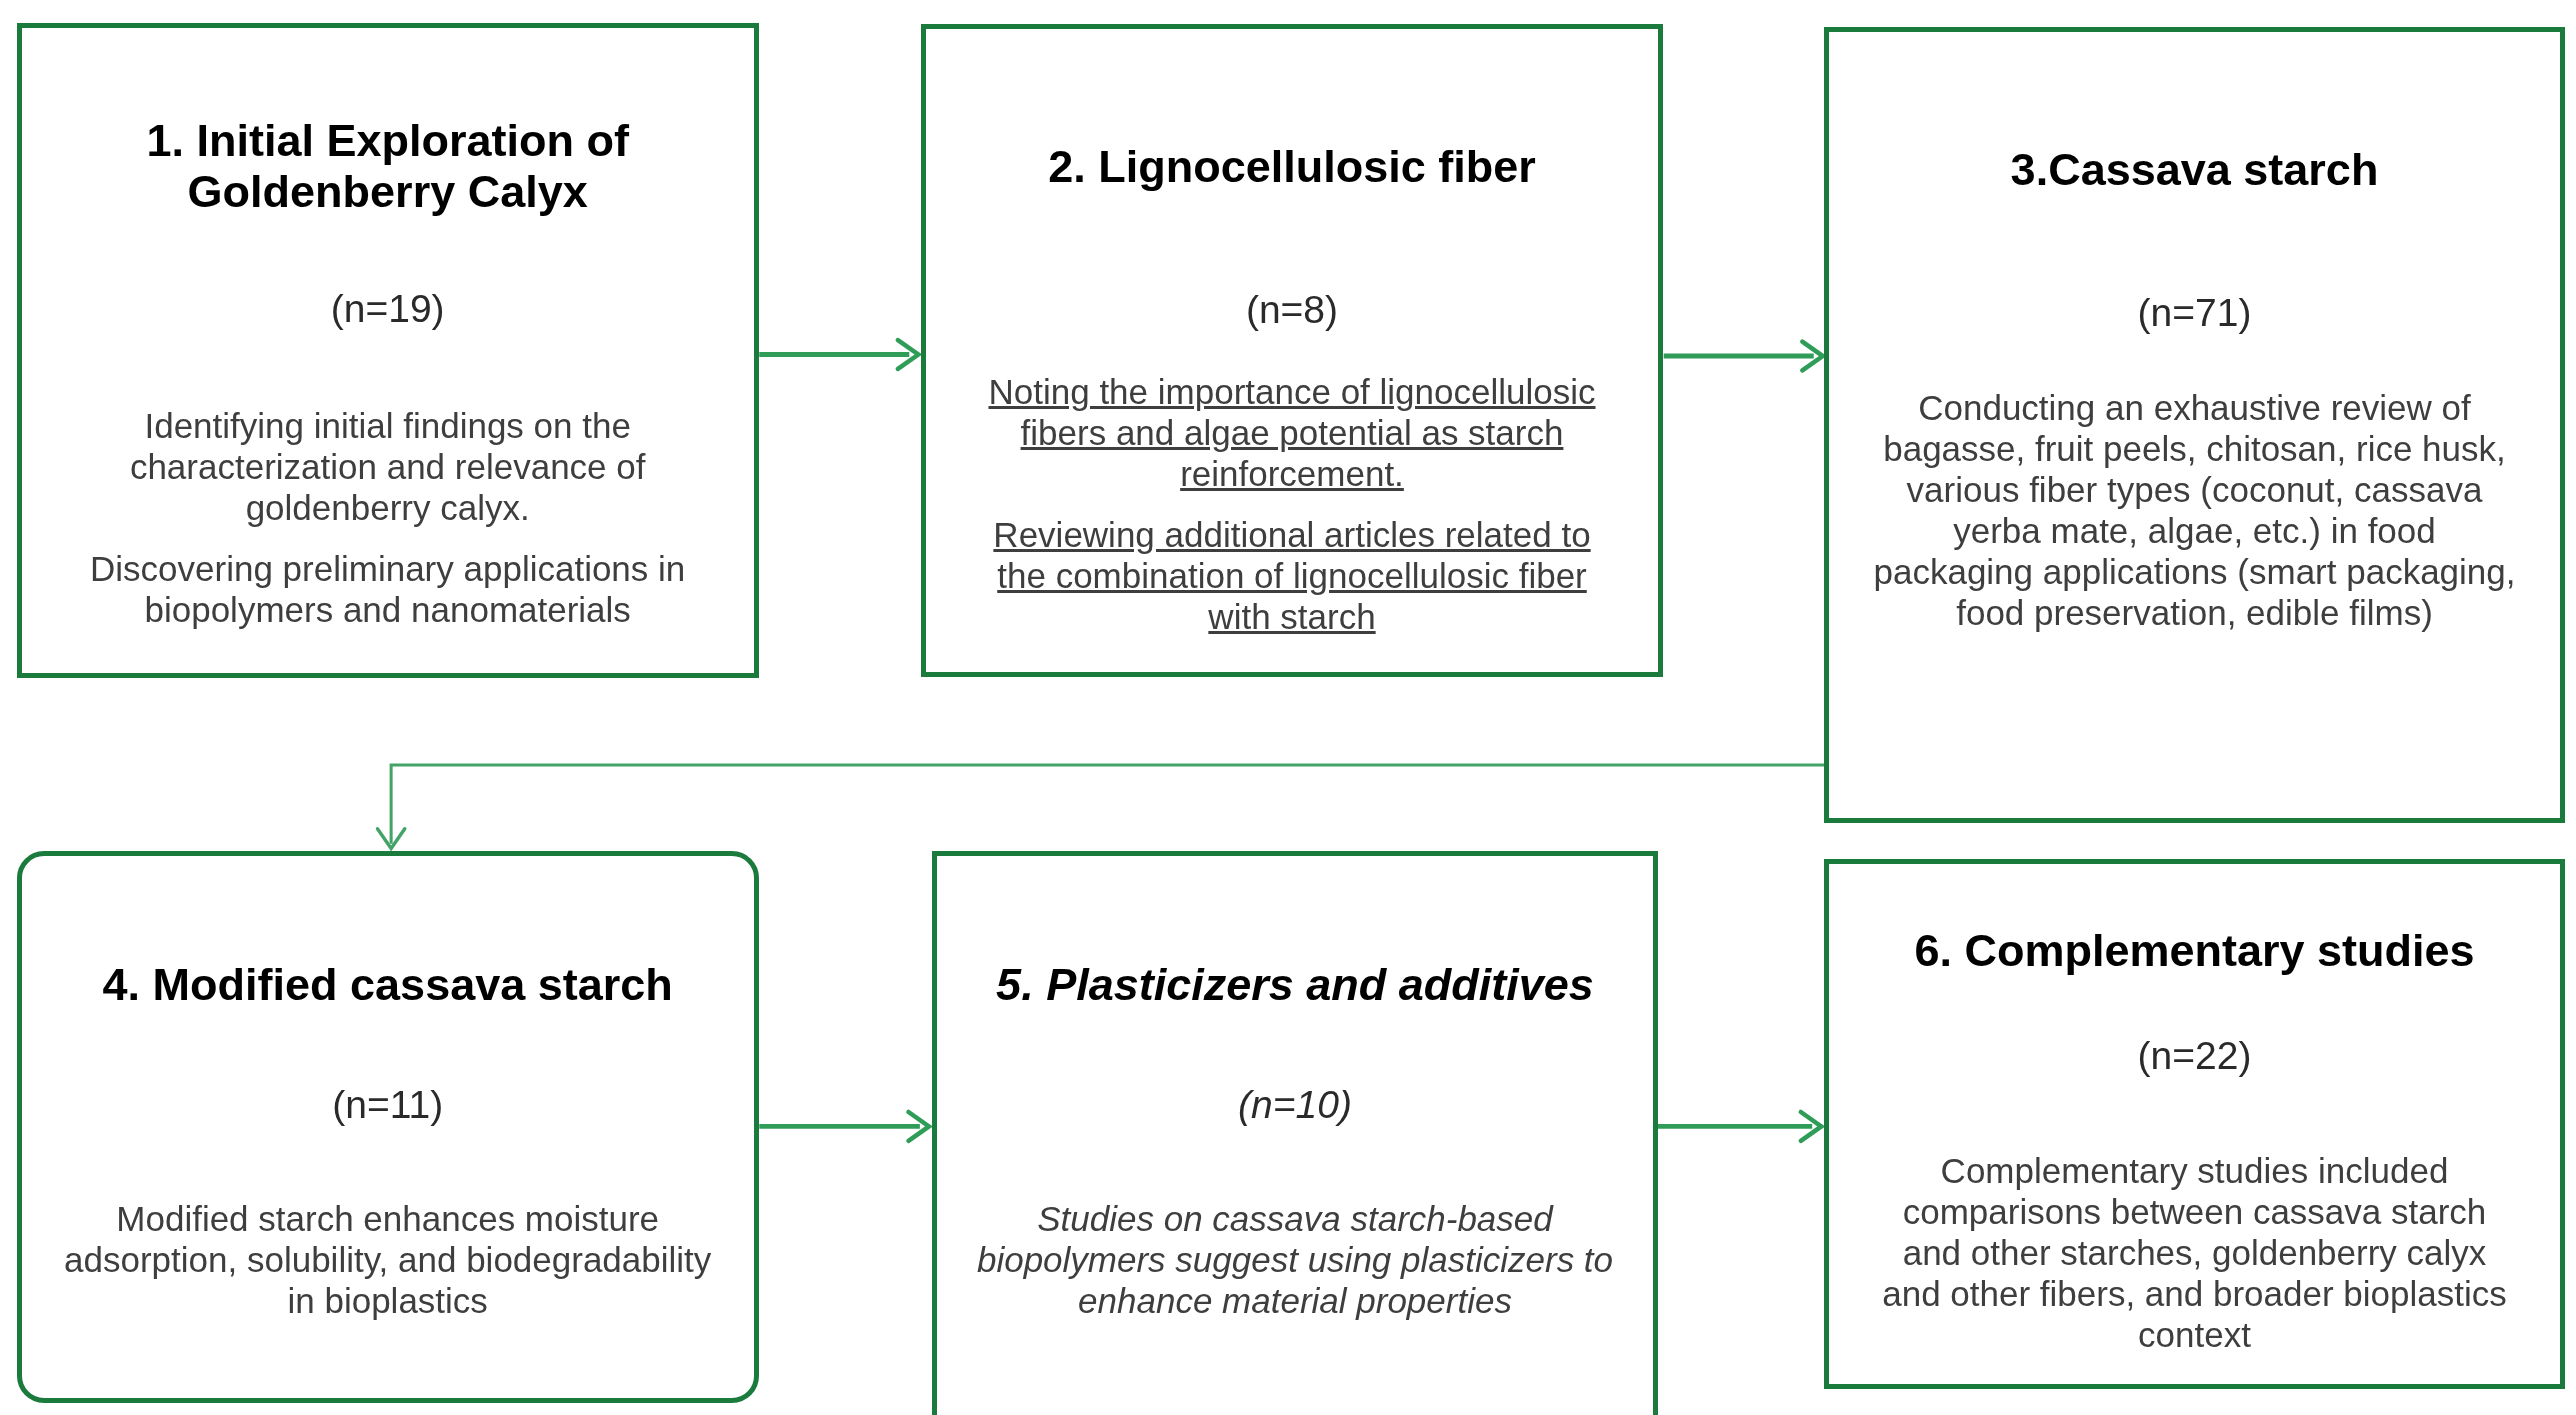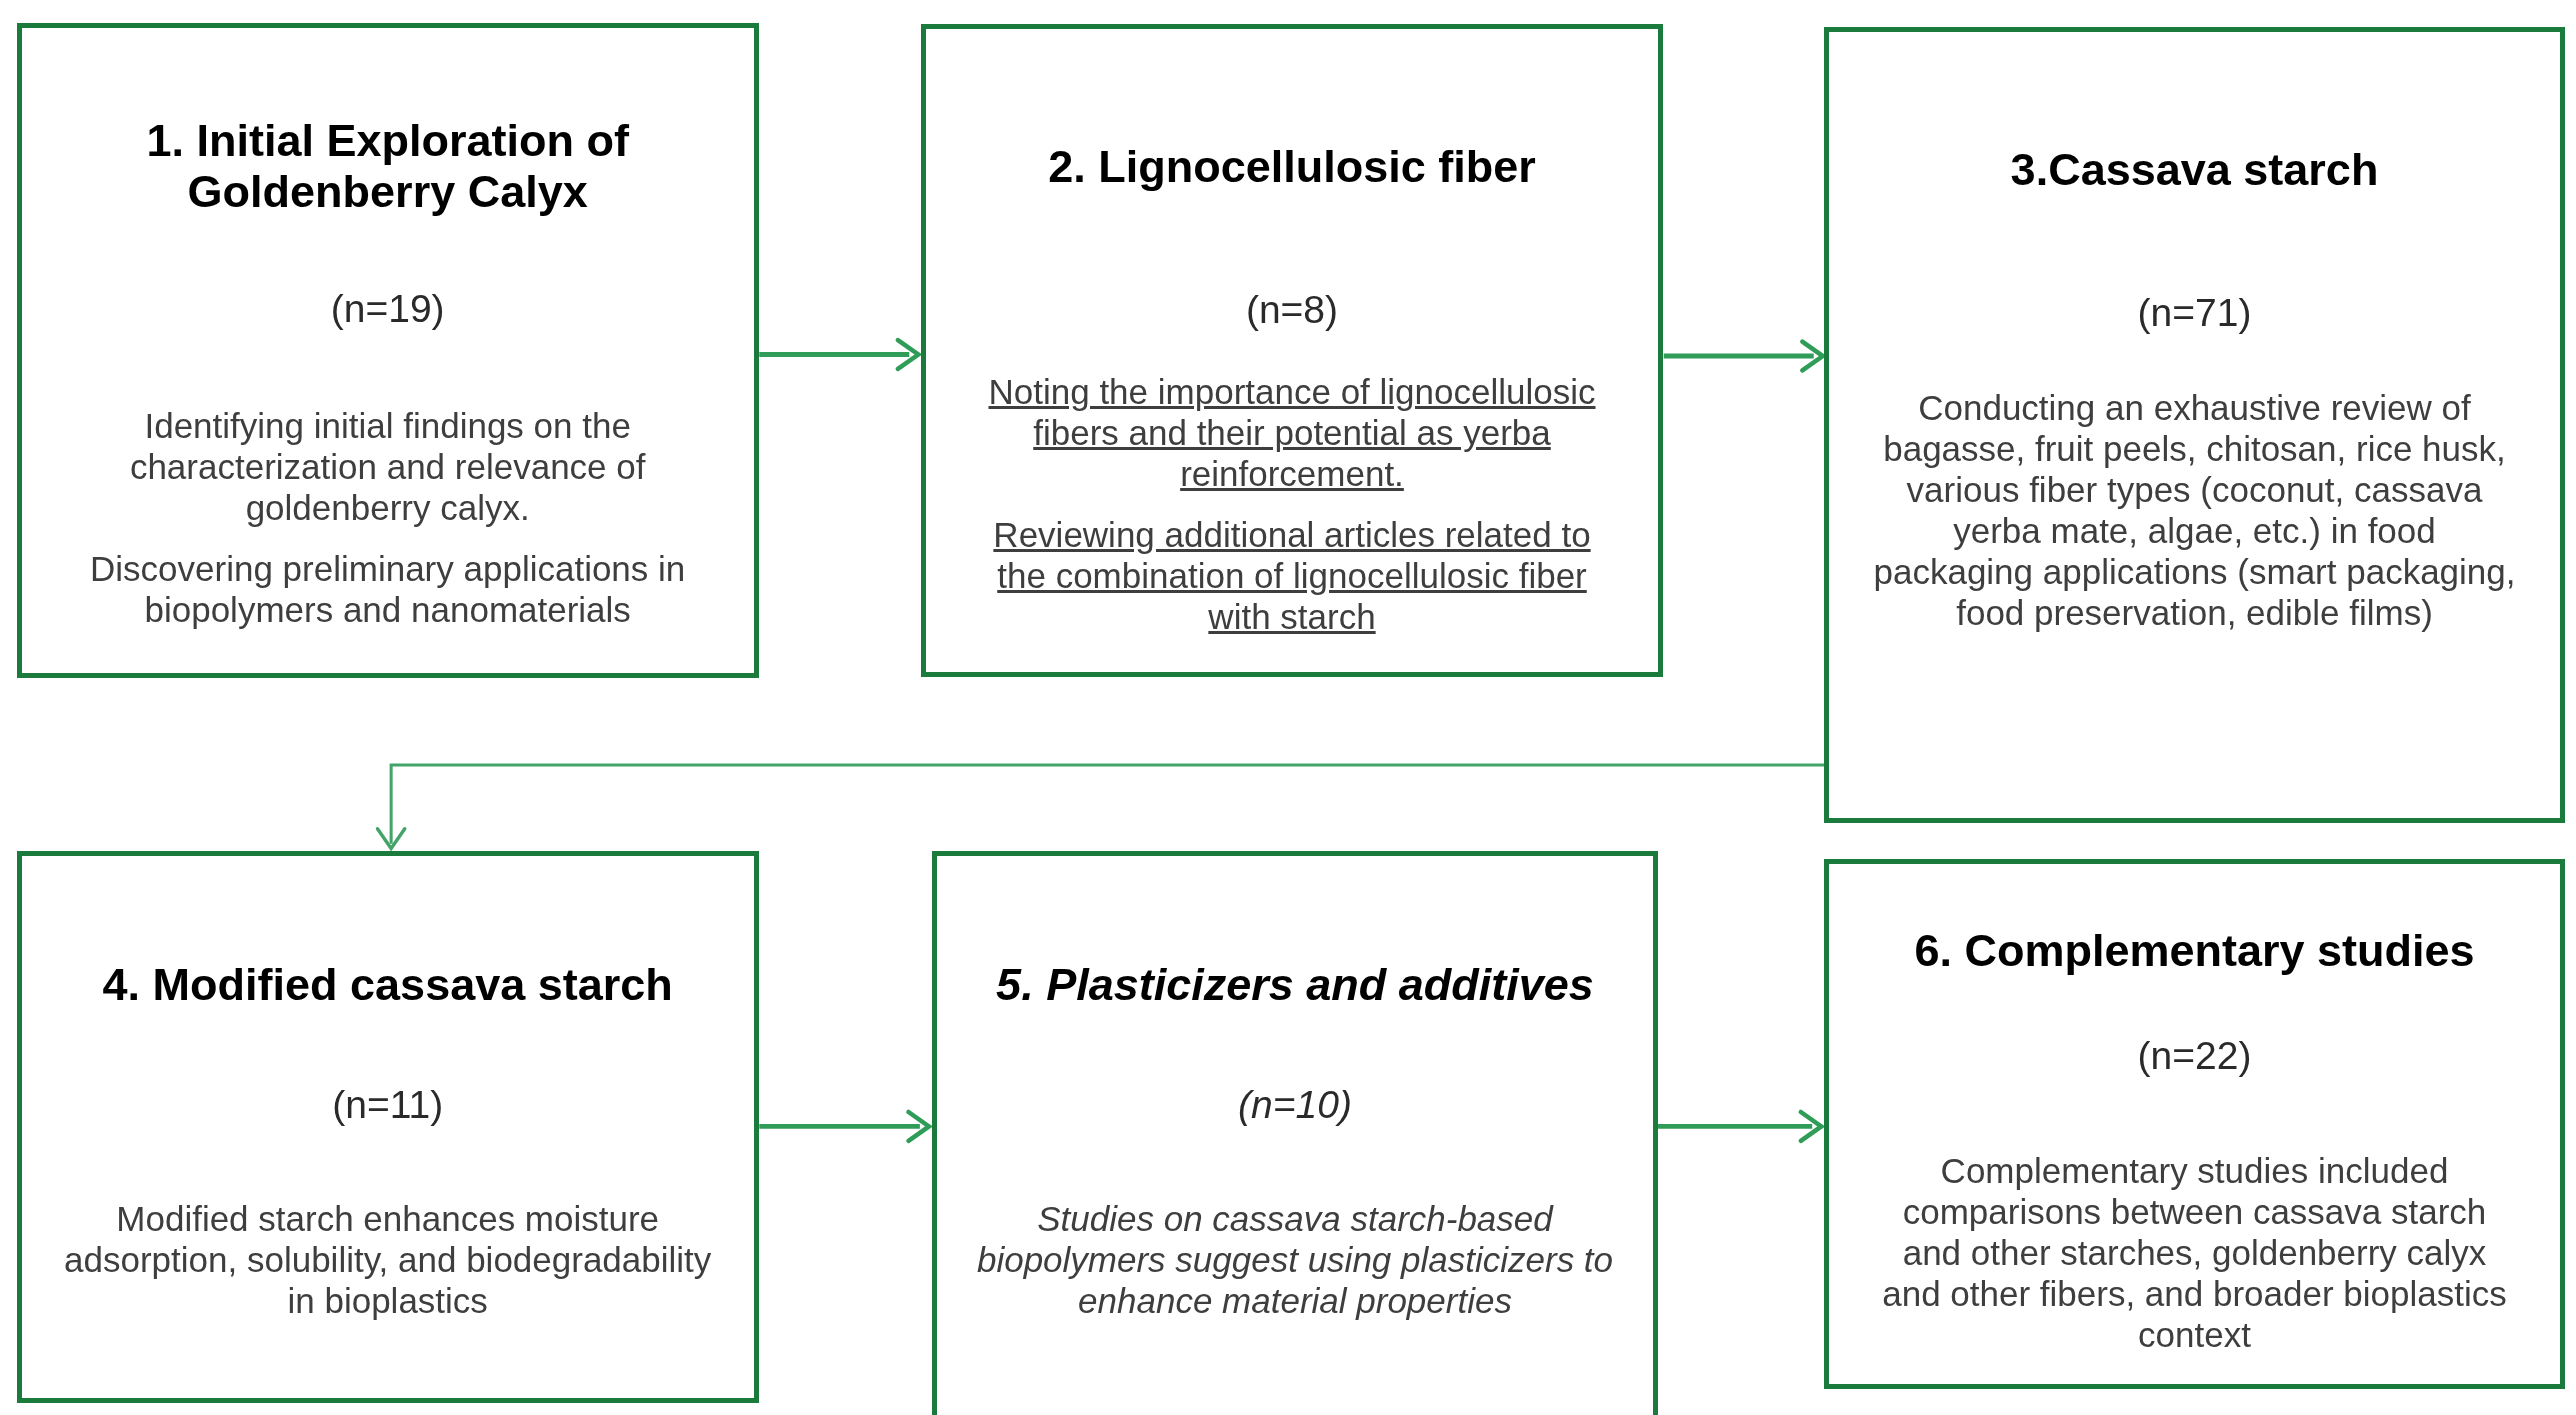--- a/index.html
+++ b/index.html
@@ -58,21 +58,21 @@
   #box4 .body{top:342px;}
   #box5 .body{top:342px;}
   #box6 .body{top:286px;}
   .box .body p{margin:0 0 19.7px 0;}
   .box .body p:last-child{margin-bottom:0;}
   .ln{display:block;}
   
   #box1{left:16.7px;  top:23px;   width:742px; height:655px;}
   #box2{left:921px;top:24px;   width:742px; height:653px;}
   #box3{left:1824px;top:27px;   width:741px; height:796px;}
-  #box4{left:16.7px;  top:851px; width:742px; height:552px;}
+  #box4{left:16.7px;  top:851px; width:742px; height:552px;border-radius:27px;}
   #box5{left:932px;top:851px; width:726px; height:588px;font-style:italic;}
   #box6{left:1824px;top:859px; width:741px; height:530px;}
 </style>
 </head>
 <body>
 
 <div class="stage">
 
   <svg class="connectors" viewBox="0 0 3400 1868">
     <g>
@@ -112,21 +112,21 @@
       </p>
     </div>
   </div>
 
   <div class="box r1" id="box2">
     <div class="title">2. Lignocellulosic fiber</div>
     <div class="count">(n=8)</div>
     <div class="body">
       <p>
         <span class="ln">Noting the importance of lignocellulosic</span>
-        <span class="ln">fibers and their potential as yerba</span>
+        <span class="ln">fibers and algae potential as starch</span>
         <span class="ln">reinforcement.</span>
       </p>
       <p>
         <span class="ln">Reviewing additional articles related to</span>
         <span class="ln">the combination of lignocellulosic fiber</span>
         <span class="ln">with starch</span>
       </p>
     </div>
   </div>
 

